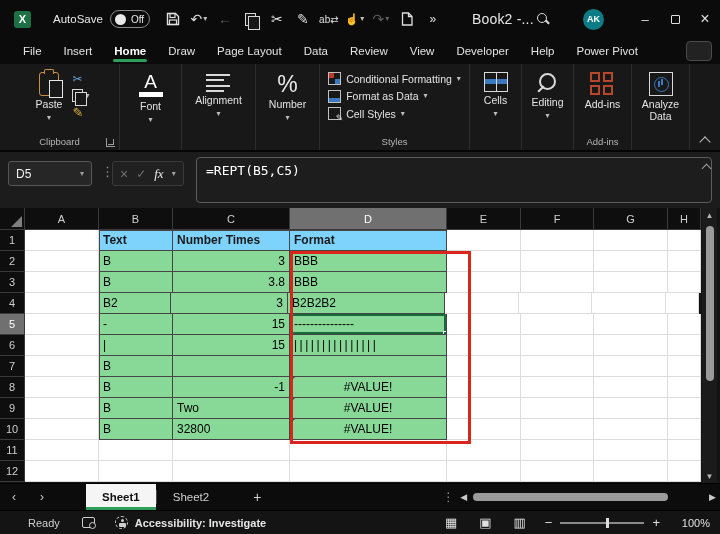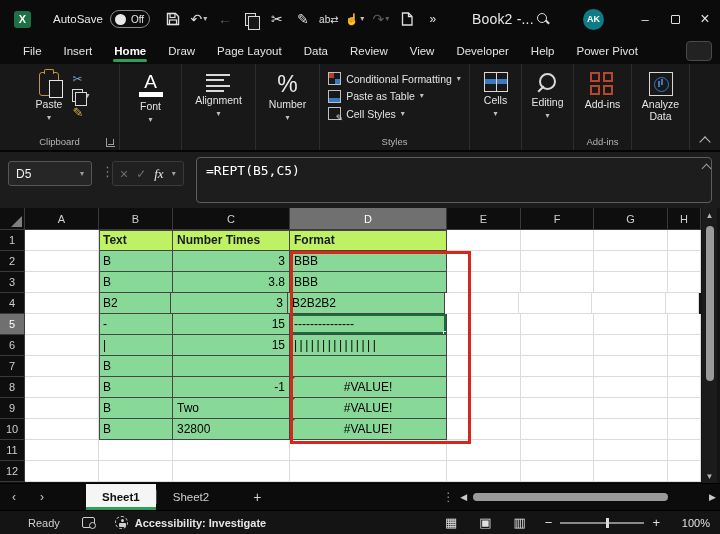--- a/index.html
+++ b/index.html
@@ -112,21 +112,21 @@
   .col-h.sel { background:#707070; color:#fff; }
   .g-row { display:flex; height:21px; }
   .row-h { width:25px; background:#0e0e0e; color:#cfcfcf; font-size:11px; display:flex; align-items:center; justify-content:center; border-right:1px solid #3a3a3a; border-bottom:1px solid #3a3a3a; flex:0 0 auto; }
   .row-h.sel { background:#707070; color:#fff; }
   .g-cell { position:relative; height:21px; background:#fff; color:#000; font-size:12px; line-height:20px; padding:0 4px; border-right:1px solid #dcdcdc; border-bottom:1px solid #dcdcdc; flex:0 0 auto; white-space:nowrap; overflow:hidden; }
   .g-cell.filled { border-right:1px solid #454545; border-bottom:1px solid #454545; }
   .g-cell.col-B.filled { box-shadow:inset 1px 0 0 #454545; }
   .g-row.r1 .filled { box-shadow:inset 0 1px 0 #454545; }
   .g-row.r1 .col-B.filled { box-shadow:inset 1px 0 0 #454545, inset 0 1px 0 #454545; }
   .fill-green { background:#88d998; }
-  .fill-orange { background:#bef264; color:#1a1a1a; }
+  .fill-orange { background:#7dd3fc; color:#1a1a1a; }
   .g-cell.spaced { letter-spacing:2.5px; }
   .sel-cell { box-shadow:inset 0 0 0 2px #1a6b3c !important; }
   .fill-handle { position:absolute; right:-3px; bottom:-3px; width:6px; height:6px; background:#1a6b3c; border:1px solid #fff; z-index:5; }
   .err-tri { position:absolute; left:0; top:0; width:0; height:0; border-top:5px solid #1b5e39; border-right:5px solid transparent; }
   #red-box { position:absolute; left:290px; top:43px; width:181px; height:193px; border:3px solid #d9261c; pointer-events:auto; z-index:4; }
   
   #vscroll { position:absolute; right:3px; top:0; width:15px; height:275px; background:#1b1b1b; display:flex; flex-direction:column; align-items:center; }
   .vs-arrow { height:14px; color:#b5b5b5; font-size:8px; display:flex; align-items:center; justify-content:center; width:100%; }
   .vs-thumb { width:8px; height:155px; background:#9a9a9a; border-radius:4px; margin-top:4px; }
   .vs-spacer { flex:1; }
@@ -318,21 +318,21 @@
 
     <div class="rgroup" style="width:150px;">
       <div class="styles-col">
         <span class="style-item">
           <span class="sq-icon icon-cf"></span>
           <span>Conditional Formatting</span>
             <span class="chev">▾</span>
         </span>
         <span class="style-item">
           <span class="sq-icon icon-fat"></span>
-          <span>Paste as Table</span>
+          <span>Format as Data</span>
             <span class="chev">▾</span>
         </span>
         <span class="style-item">
           <span class="sq-icon icon-cst"></span>
           <span>Cell Styles</span>
             <span class="chev">▾</span>
         </span>
       </div>
       <span class="rgroup-label">Styles</span>
     </div>

